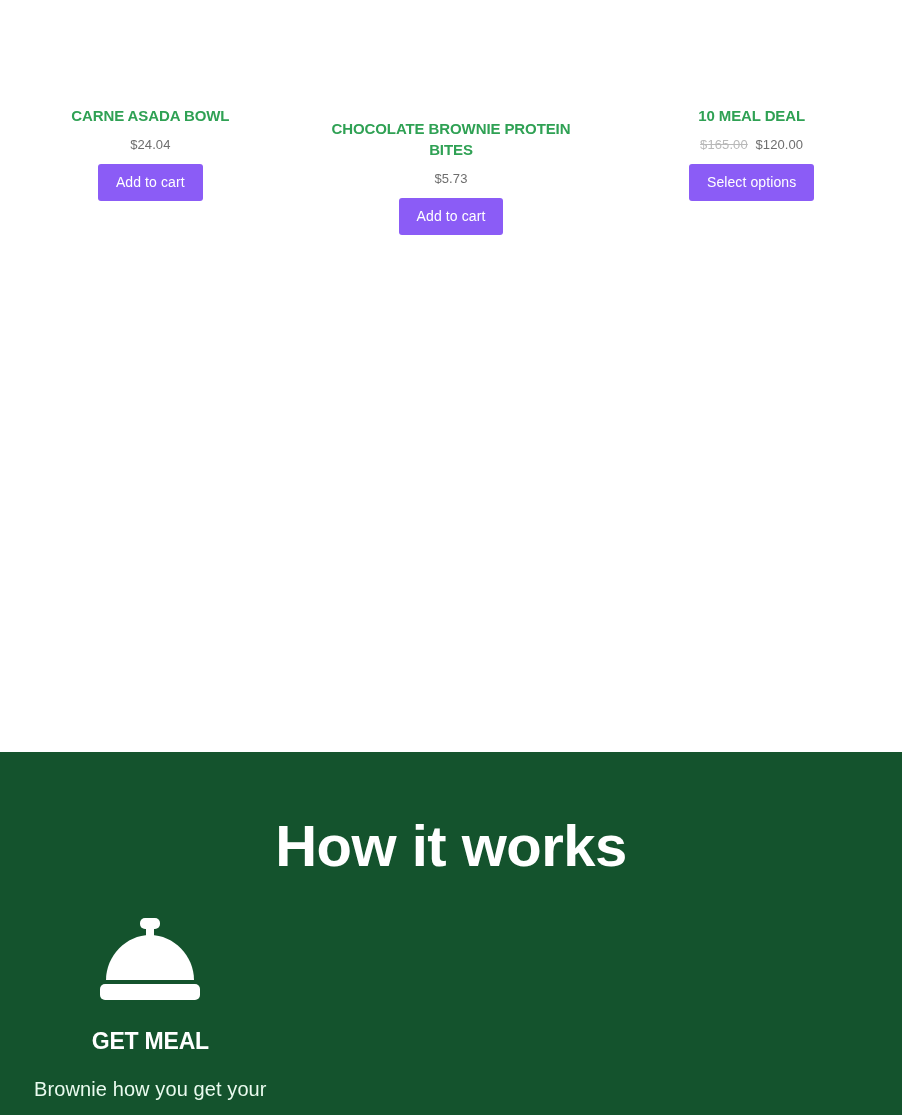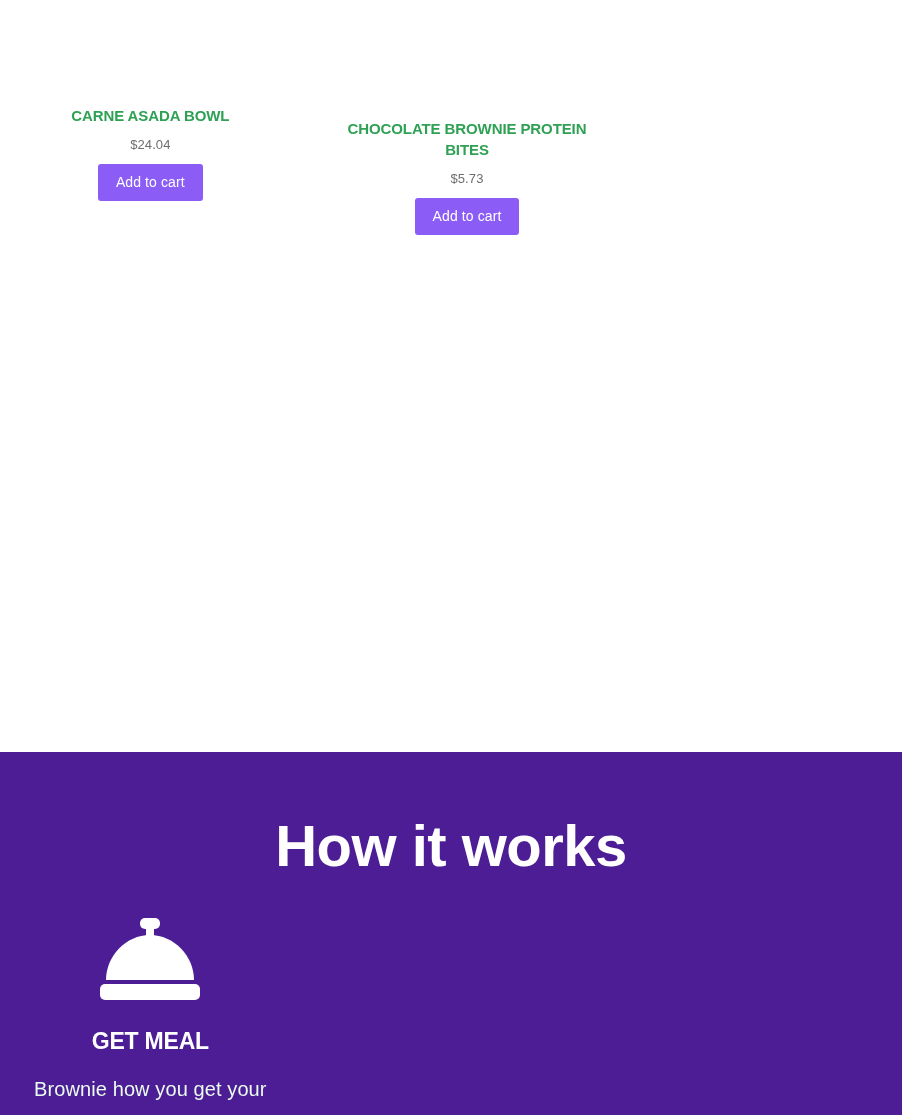--- a/index.html
+++ b/index.html
@@ -16,21 +16,20 @@
   }
 
   
   .shop {
     background: #ffffff;
     padding: 0;
   }
   .product-row {
     display: flex;
     width: 902px;
-    gap: 16px;
   }
   .product-row.row-1 { height: 752px; }
   .product-card {
     width: 300.67px;
     text-align: center;
     padding: 0 8px;
   }
   .product-media {
     width: 100%;
     background: #ffffff;
@@ -84,21 +83,21 @@
   .row-2 { height: 0; }
   .row-2 .product-card { padding-top: 0; }
 
   
   .howitworks {
     position: absolute;
     left: 0;
     top: 752px;
     width: 902px;
     height: 363px;
-    background: #4c1d95;
+    background: #14532d;
     overflow: hidden;
   }
   .how-title {
     margin: 0;
     padding-top: 62px;
     text-align: center;
     color: #ffffff;
     font-size: 58px;
     font-weight: bold;
     line-height: 64px;
@@ -157,20 +156,29 @@
 
     <div class="product-card c2">
       <div class="product-media"></div>
       <h2 class="product-title">Chocolate Brownie Protein Bites</h2>
       <div class="product-price">
         <span class="ins">$5.73</span>
       </div>
       <button class="cart-btn">Add to cart</button>
     </div>
 
+    <div class="product-card c3">
+      <div class="product-media"></div>
+      <h2 class="product-title">10 Meal Deal</h2>
+      <div class="product-price">
+        <span class="del">$165.00</span>
+        <span class="ins">$120.00</span>
+      </div>
+      <button class="cart-btn">Select options</button>
+    </div>
 
   </div>
 
   <div class="product-row row-2">
     <div class="product-card c4">
       <div class="product-media"></div>
       <h2 class="product-title">Coffee Cake Protein Bites</h2>
 
     </div>
   </div>

